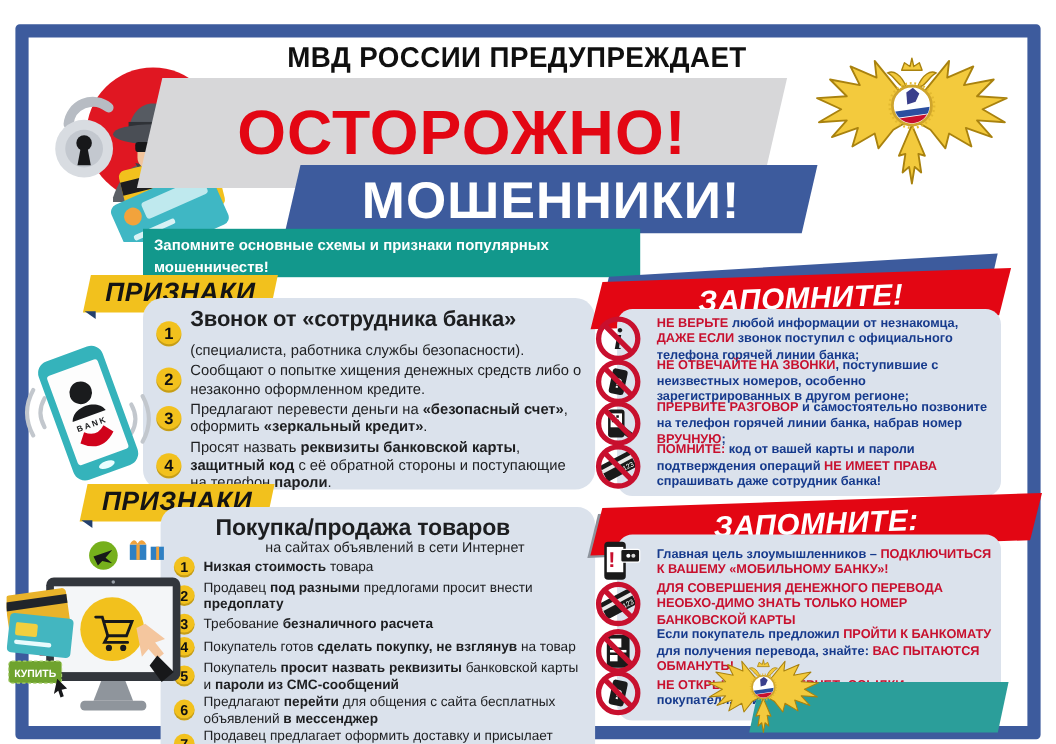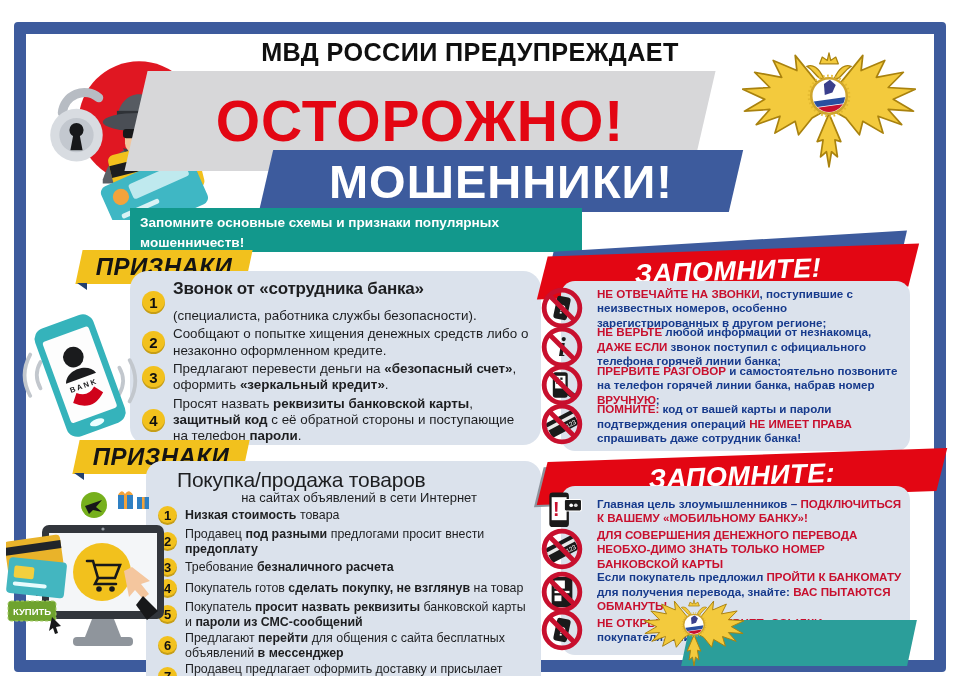--- a/index.html
+++ b/index.html
@@ -35,24 +35,24 @@
   .ribbon .lbl{position:relative;font-size:24px;font-weight:800;font-style:italic;color:#141414;letter-spacing:.5px;}
   .ribbon1{left:79px;top:240px;width:170px;}
   .ribbon2{left:76px;top:430px;width:170px;}
 
   .panel{background:var(--panel-bg);border-radius:18px;box-sizing:border-box;color:#1d1e20;}
   .panel1{left:130px;top:261px;width:411px;height:174px;padding:9px 10px 8px 12px;}
   .panel2{left:146px;top:451px;width:395px;min-height:193px;padding:6px 8px 6px 12px;border-radius:16px;}
   .row{display:flex;gap:8px;align-items:center;margin-bottom:2px;}
   .row .txt{flex:1;}
   .num{width:23px;height:23px;border-radius:50%;background:var(--badge-yellow);color:#101010;font-weight:800;font-size:15px;display:flex;align-items:center;justify-content:center;flex:none;box-shadow:inset 0 -2px 0 rgba(0,0,0,.18);}
-  .panel1 .p-title{font-size:17px;font-weight:800;line-height:1.05;letter-spacing:-.2px;}
+  .panel1 .p-title{font-size:20px;font-weight:800;line-height:1.05;letter-spacing:-.2px;}
   .panel1 .p-sub{font-size:13.4px;margin-top:10px;}
   .panel1 .txt{font-size:13.4px;line-height:1.22;}
-  .panel2 .p-title{font-size:21px;font-weight:400;line-height:1;margin:2px 0 1px 19px;letter-spacing:-.2px;}
+  .panel2 .p-title{font-size:21px;font-weight:700;line-height:1;margin:2px 0 1px 38px;letter-spacing:-.2px;}
   .panel2 .p-sub{font-size:13px;font-weight:400;margin:0 0 2px 27px;line-height:1;text-align:center;}
   .panel2 .num{width:19px;height:19px;font-size:13px;}
   .panel2 .txt{font-size:12.4px;line-height:1.17;}
   .panel .txt b, .panel .p-sub b{font-weight:800;}
 
   .r-banner{height:56px;}
   .rb-shadow{position:absolute;left:8px;top:0;right:12px;height:38px;background:var(--frame-blue);transform:skewX(-16deg) rotate(-3.5deg);}
   .rb-shadow.gray{background:#8d939c;left:-3px;top:13px;right:20px;height:40px;transform:skewX(-16deg) rotate(-2.5deg);}
   .rb-red{position:absolute;left:0;top:9px;right:0;height:43px;background:var(--accent-red);transform:skewX(-16deg) rotate(-2deg);}
   .rb-lbl{position:absolute;left:0;right:0;top:9px;height:43px;display:flex;align-items:center;justify-content:center;color:#fff;font-size:27px;font-weight:800;font-style:italic;letter-spacing:.5px;transform:rotate(-2deg);}
@@ -295,38 +295,38 @@
   </svg>
 
   <div class="abs r-banner bannerA">
     <div class="rb-shadow"></div>
     <div class="rb-red"></div>
     <div class="rb-lbl">ЗАПОМНИТЕ!</div>
   </div>
   <div class="abs r-panel panelA">
     <div class="r-item">
       <svg class="icon" viewBox="0 0 40 40">
+        <text x="20" y="28" font-size="24" font-weight="bold" font-style="italic" font-family="Liberation Serif, serif" fill="#1a1a1a" text-anchor="middle">i</text>
+        <circle cx="20" cy="20" r="15.5" fill="none" stroke="#c8102e" stroke-width="4.2"></circle>
+        <line x1="9.5" y1="9.5" x2="30.5" y2="30.5" stroke="#c8102e" stroke-width="4.2"></line>
+      </svg>
+      <div class="rtxt"><b>НЕ ВЕРЬТЕ</b> любой информации от незнакомца, <b>ДАЖЕ ЕСЛИ</b> звонок поступил с официального телефона горячей линии банка;</div>
+    </div>
+    <div class="r-item">
+      <svg class="icon" viewBox="0 0 40 40">
         <path d="M6,12 q-3,8 0,16" stroke="#1a1a1a" fill="none" stroke-width="1.8"></path>
         <path d="M34,12 q3,8 0,16" stroke="#1a1a1a" fill="none" stroke-width="1.8"></path>
         <g transform="rotate(12 20 20)">
             <rect x="14" y="10" width="12" height="20" rx="2.5" fill="#1a1a1a"></rect>
           <text x="20" y="25" font-size="11" font-weight="bold" fill="#fff" text-anchor="middle">?</text>
           </g>
         <circle cx="20" cy="20" r="15.5" fill="none" stroke="#c8102e" stroke-width="4.2"></circle>
         <line x1="9.5" y1="9.5" x2="30.5" y2="30.5" stroke="#c8102e" stroke-width="4.2"></line>
       </svg>
       <div class="rtxt"><b>НЕ ОТВЕЧАЙТЕ НА ЗВОНКИ</b>, поступившие с неизвестных номеров, особенно зарегистрированных в другом регионе;</div>
-    </div>
-    <div class="r-item">
-      <svg class="icon" viewBox="0 0 40 40">
-        <text x="20" y="28" font-size="24" font-weight="bold" font-style="italic" font-family="Liberation Serif, serif" fill="#1a1a1a" text-anchor="middle">i</text>
-        <circle cx="20" cy="20" r="15.5" fill="none" stroke="#c8102e" stroke-width="4.2"></circle>
-        <line x1="9.5" y1="9.5" x2="30.5" y2="30.5" stroke="#c8102e" stroke-width="4.2"></line>
-      </svg>
-      <div class="rtxt"><b>НЕ ВЕРЬТЕ</b> любой информации от незнакомца, <b>ДАЖЕ ЕСЛИ</b> звонок поступил с официального телефона горячей линии банка;</div>
     </div>
     <div class="r-item">
       <svg class="icon" viewBox="0 0 40 40">
         <rect x="12" y="9" width="13" height="22" rx="2.5" fill="#1a1a1a"></rect>
         <rect x="14" y="12" width="9" height="11" fill="#fff"></rect>
         <rect x="15" y="13.5" width="2" height="2" fill="#1a1a1a"></rect>
           <rect x="18.5" y="13.5" width="2" height="2" fill="#1a1a1a"></rect>
           <rect x="15" y="17" width="2" height="2" fill="#1a1a1a"></rect>
           <rect x="18.5" y="17" width="2" height="2" fill="#1a1a1a"></rect>
         <path d="M24,22 l8,6 -3,4 -7,-5 z" fill="#1a1a1a"></path>

